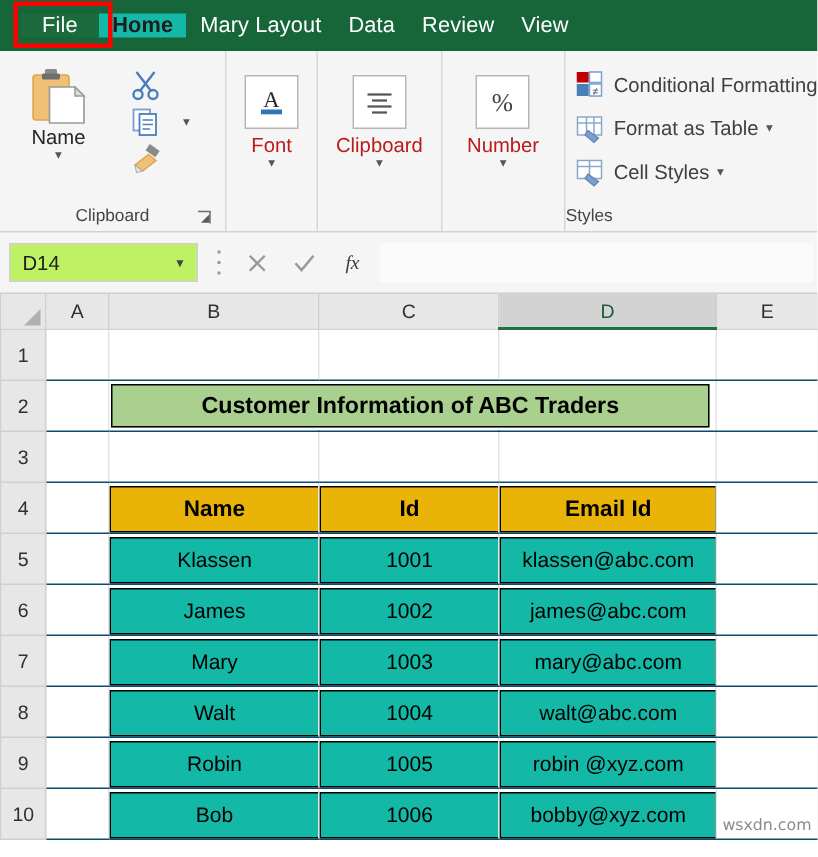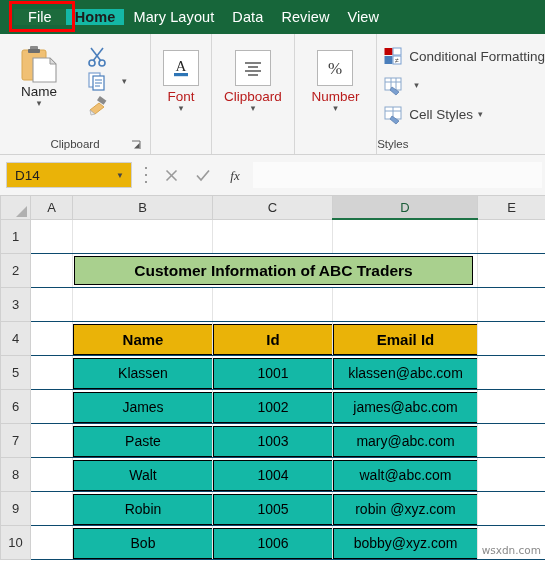--- a/index.html
+++ b/index.html
@@ -167,21 +167,21 @@
     height: 40px;
     background: #f5f5f5;
     display: flex;
     align-items: center;
     border-bottom: 1px solid #cfcfcf;
     padding: 0 3px;
   }
   .name-box {
     width: 124px;
     height: 24px;
-    background: #eab308;
+    background: #bef264;
     border: 1px solid #d0d0d0;
     display: flex;
     align-items: center;
     margin-left: 3px;
   }
   .name-box-text {
     flex: 1;
     font-size: 13.5px;
     color: #202020;
     padding-left: 8px;
@@ -452,20 +452,21 @@
         <span class="style-text">Conditional Formatting</span>
       </div>
       <div class="style-row">
         <svg class="style-icon" viewBox="0 0 21 21">
           <rect x="2" y="3" width="16" height="12" fill="#ffffff" stroke="#8aa8cc" stroke-width="1"></rect>
           <line x1="2" y1="7" x2="18" y2="7" stroke="#8aa8cc" stroke-width="1"></line>
           <line x1="8" y1="3" x2="8" y2="15" stroke="#8aa8cc" stroke-width="1"></line>
           <line x1="13" y1="3" x2="13" y2="15" stroke="#8aa8cc" stroke-width="1"></line>
           <path d="M9 12 L16 17 L13 20 L7 15 Z" fill="#7a9fd0" stroke="#5f82b0" stroke-width=".8"></path>
         </svg>
+        <span class="style-text">Format as Table</span>
         <span class="style-caret">▾</span>
       </div>
       <div class="style-row">
         <svg class="style-icon" viewBox="0 0 21 21">
           <rect x="2" y="3" width="16" height="12" fill="#ffffff" stroke="#8aa8cc" stroke-width="1"></rect>
           <line x1="2" y1="7" x2="18" y2="7" stroke="#8aa8cc" stroke-width="1"></line>
           <line x1="10" y1="3" x2="10" y2="15" stroke="#8aa8cc" stroke-width="1"></line>
           <path d="M9 12 L16 17 L13 20 L7 15 Z" fill="#7a9fd0" stroke="#5f82b0" stroke-width=".8"></path>
         </svg>
         <span class="style-text">Cell Styles</span>
@@ -597,21 +598,21 @@
       <td class="cell">
         <div class="tbl-cell">james@abc.com</div>
       </td>
       <td class="cell"></td>
     </tr>
 
     <tr>
       <td class="rowhead">7</td>
       <td class="cell"></td>
       <td class="cell pad-left">
-        <div class="tbl-cell">Paste</div>
+        <div class="tbl-cell">Mary</div>
       </td>
       <td class="cell">
         <div class="tbl-cell">1003</div>
       </td>
       <td class="cell">
         <div class="tbl-cell">mary@abc.com</div>
       </td>
       <td class="cell"></td>
     </tr>
 

